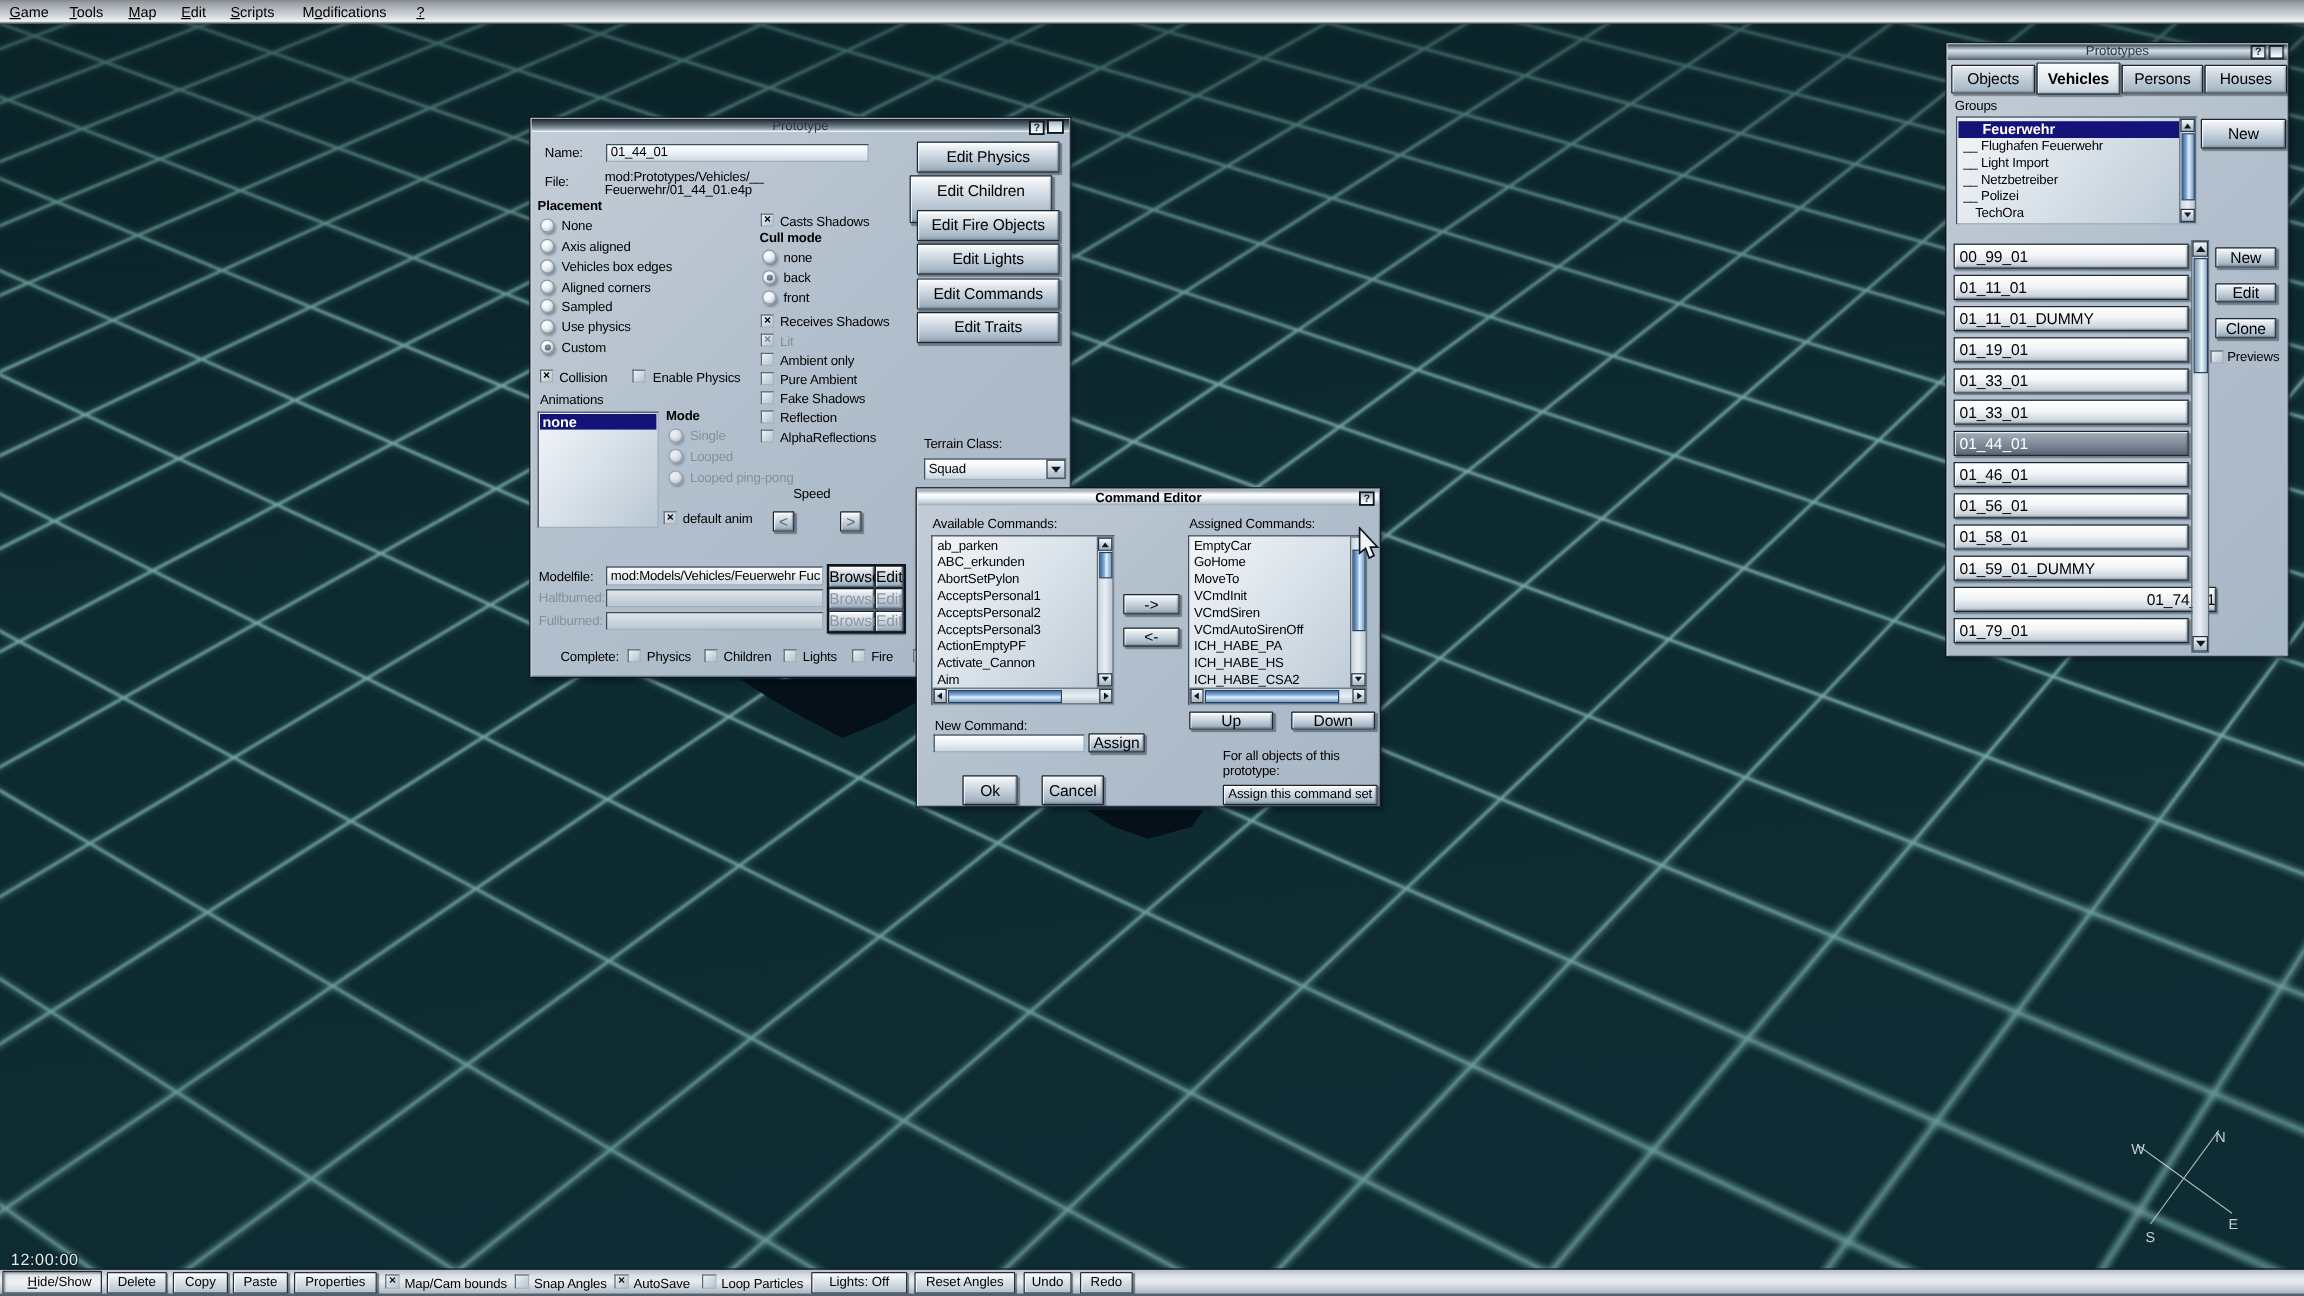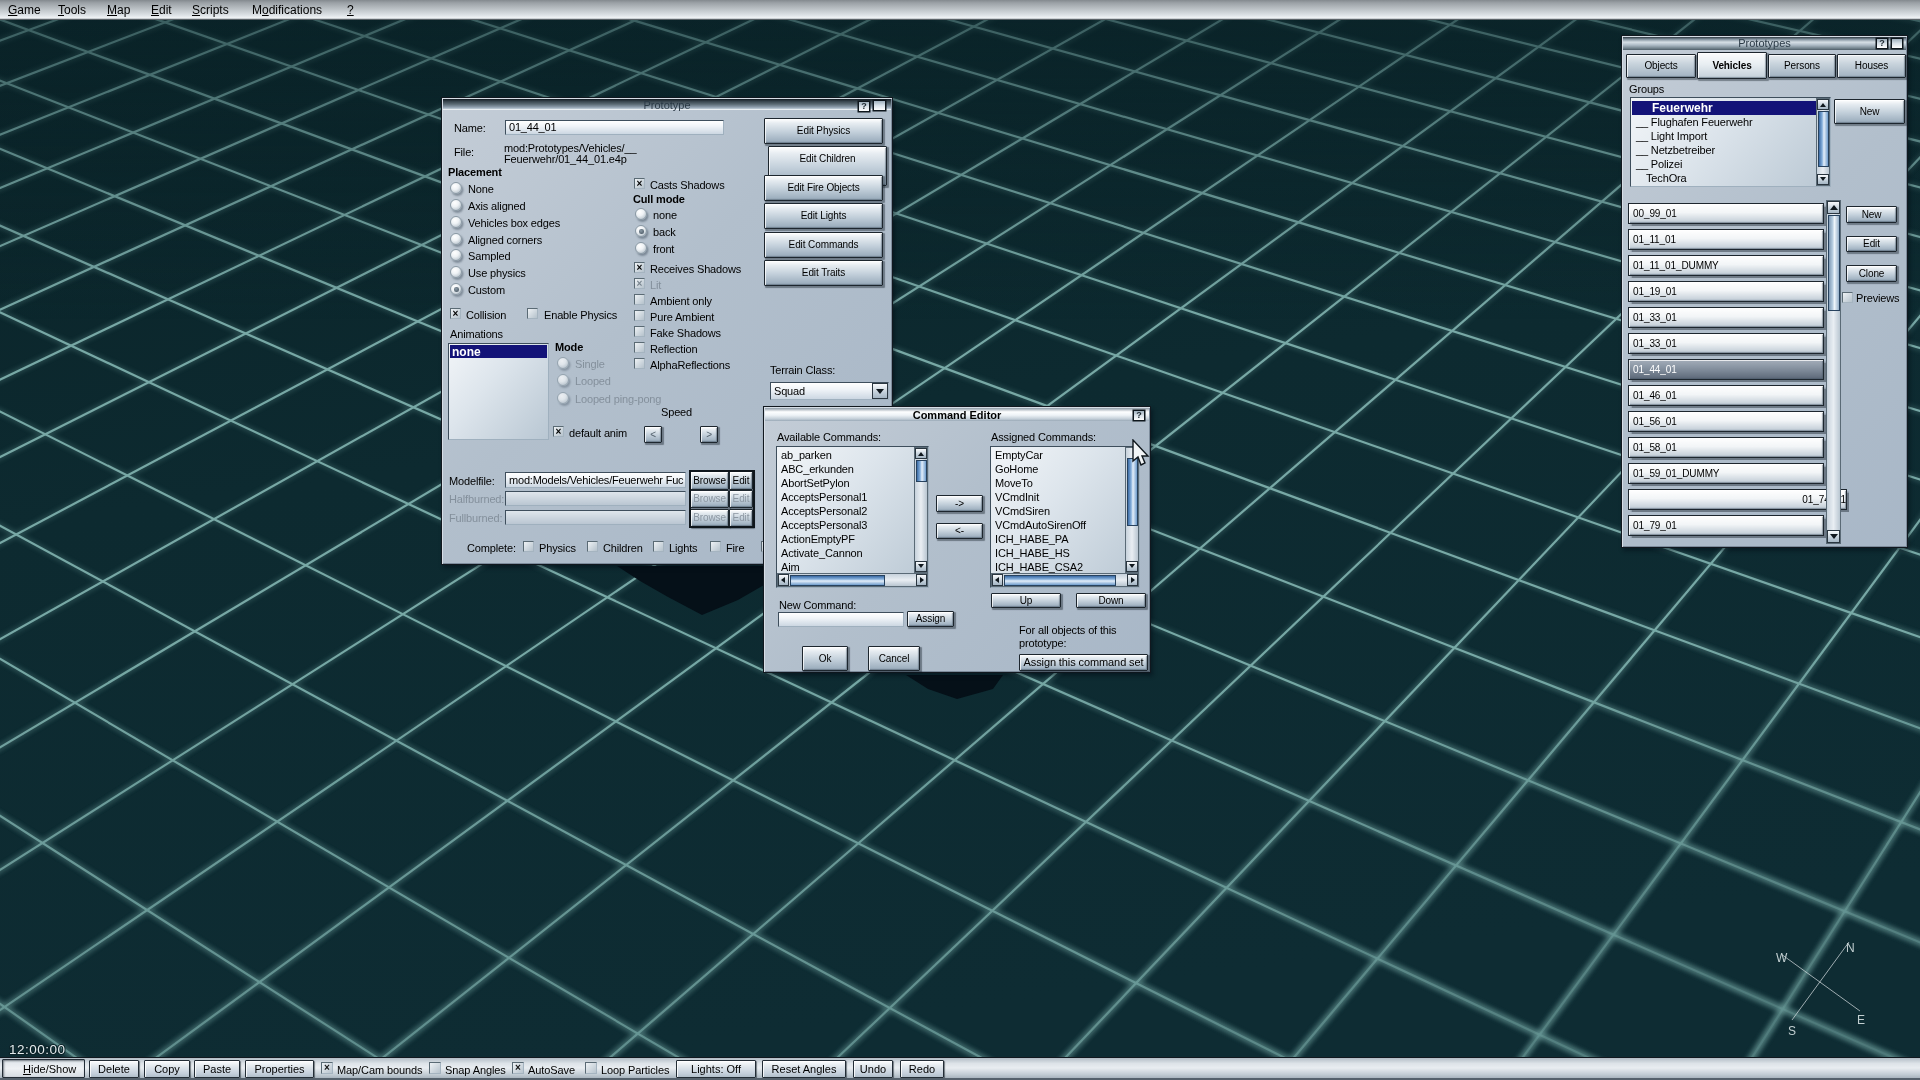--- a/index.html
+++ b/index.html
@@ -5,21 +5,21 @@
 #menubar{position:absolute;left:0;top:0;width:1920px;height:20px;background:linear-gradient(180deg,#83898e 0%,#9ba1a6 15%,#c3c9cd 55%,#dde2e6 80%,#eef1f3 92%,#b9bfc4 100%);z-index:40;border-bottom:1px solid #5c6368}
 #menubar span{position:absolute;top:3px;font-size:12px;color:#000}
 u{text-decoration:underline}
 #viewport{position:absolute;left:0;top:20px;width:1920px;height:1060px;z-index:0}
 .win{position:absolute;background:linear-gradient(135deg,#c4cdd7 0%,#b2bfcc 45%,#a8b7c7 100%);border:1px solid #11181f;box-shadow:1px 1px 0 #d7dee6 inset,-1px -1px 0 #7d8c9c inset,2px 3px 4px rgba(0,10,20,.45)}
 .tbar-dark{position:absolute;left:1px;top:1px;right:1px;height:11px;background:linear-gradient(180deg,#141d24 0%,#39464f 25%,#5b6a74 52%,#8e9ead 82%,#c2cfd9 100%);border-bottom:1px solid #e9eef2}
 .tbar-lite{position:absolute;left:1px;top:1px;right:1px;height:13px;background:linear-gradient(180deg,#8d9aa6 0%,#fdfeff 30%,#eef3f7 55%,#c2cdd7 85%,#98a8b6 100%)}
 .ttext{width:100%;text-align:center;font-size:11px;color:#2b3a46;position:absolute;top:0px}
 .ttext.b{color:#000;font-weight:bold;top:1px}
 .wbtn{position:absolute;width:12px;height:11px;background:linear-gradient(180deg,#9fb0bd 0%,#d9e2e9 50%,#ffffff 100%);border:1px solid #0e161c;box-shadow:0 0 0 0.5px #0e161c;font-size:9px;font-weight:bold;line-height:9px;text-align:center;color:#1d2830}
-.btn{position:absolute;background:linear-gradient(180deg,#ffffff 0%,#e6ecf1 18%,#c2cfda 55%,#a2b3c2 88%,#97a9b9 100%);border:1px solid #1d262e;box-shadow:1px 1px 0 rgba(255,255,255,.75) inset,-1px -1px 1px rgba(70,85,100,.5) inset,1.5px 1.5px 1px rgba(10,20,30,.4);font-size:10px;letter-spacing:-0.1px;color:#000;text-align:center;border-radius:1px}
+.btn{position:absolute;background:linear-gradient(180deg,#ffffff 0%,#e6ecf1 18%,#c2cfda 55%,#a2b3c2 88%,#97a9b9 100%);border:1px solid #1d262e;box-shadow:1px 1px 0 rgba(255,255,255,.75) inset,-1px -1px 1px rgba(70,85,100,.5) inset,1.5px 1.5px 1px rgba(10,20,30,.4);font-size:13px;letter-spacing:-0.1px;color:#000;text-align:center;border-radius:1px}
 .btn.dis{color:#8c97a2}
 .lbl{position:absolute;font-size:11px;letter-spacing:-0.15px;color:#000;white-space:nowrap}
 .lbl.b{font-weight:bold}
 .lbl.dis{color:#84909c}
 .inp{position:absolute;overflow:hidden;white-space:nowrap;background:linear-gradient(180deg,#ffffff 0%,#f0f4f8 40%,#ccd7e2 100%);border:1px solid;border-color:#3e4e5c #9fb0be #9fb0be #3e4e5c;font-size:11px;letter-spacing:-0.2px;color:#000;padding:0 3px;line-height:13px}
 .inp.dis{background:linear-gradient(180deg,#dfe6ec,#bac6d2)}
 .sunk{position:absolute;background:linear-gradient(130deg,#f2f5f8 0%,#dde5ec 40%,#b9c7d3 100%);border:1px solid;border-color:#3e4e5c #9fb0be #9fb0be #3e4e5c}
 .cb{position:absolute;width:11px;height:11px;background:linear-gradient(135deg,#eef2f5,#b4c1cb);border:1px solid;border-color:#5a6a74 #a5b4c0 #a5b4c0 #5a6a74;font-size:10px;line-height:9px;text-align:center;color:#000;font-weight:bold}
 .cb.dis{color:#79858f}
 .rad{position:absolute;width:12px;height:12px;border-radius:50%;background:radial-gradient(circle at 38% 30%,#ffffff 0%,#eef2f5 40%,#c2ccd4 75%,#9aa8b2 100%);border:1px solid #8a99a4;box-shadow:1.5px 2px 2px rgba(40,55,70,.4)}
@@ -429,21 +429,21 @@
     <div class="lbl" style="left:208px;top:197px">Ambient only</div>
 <div class="cb" style="left:192px;top:212px"></div>
     <div class="lbl" style="left:208px;top:213px">Pure Ambient</div>
 <div class="cb" style="left:192px;top:228px"></div>
     <div class="lbl" style="left:208px;top:229px">Fake Shadows</div>
 <div class="cb" style="left:192px;top:244px"></div>
     <div class="lbl" style="left:208px;top:245px">Reflection</div>
 <div class="cb" style="left:192px;top:260px"></div>
     <div class="lbl" style="left:208px;top:261px">AlphaReflections</div>
 <div class="btn" style="left:322px;top:20px;width:119px;height:26px;line-height:24px">Edit Physics</div>
-<div class="btn" style="left:326px;top:48px;width:119px;height:40px;line-height:24px">Edit Children</div>
+<div class="btn" style="left:316px;top:48px;width:119px;height:40px;line-height:24px">Edit Children</div>
 <div class="btn" style="left:322px;top:77px;width:119px;height:26px;line-height:24px">Edit Fire Objects</div>
 <div class="btn" style="left:322px;top:105px;width:119px;height:26px;line-height:24px">Edit Lights</div>
 <div class="btn" style="left:322px;top:134px;width:119px;height:26px;line-height:24px">Edit Commands</div>
 <div class="btn" style="left:322px;top:162px;width:119px;height:26px;line-height:24px">Edit Traits</div>
 <div class="lbl" style="left:328px;top:266px">Terrain Class:</div>
 <div class="inp" style="left:328px;top:284px;width:119px;height:18px;line-height:16px">Squad</div>
 <div class="sbtn" style="left:430px;top:285px;width:16px;height:16px"></div>
 <div class="arr" style="left:434px;top:291px;border-left:4px solid transparent;border-right:4px solid transparent;border-top:5px solid #10181e"></div>
 </div>
 

